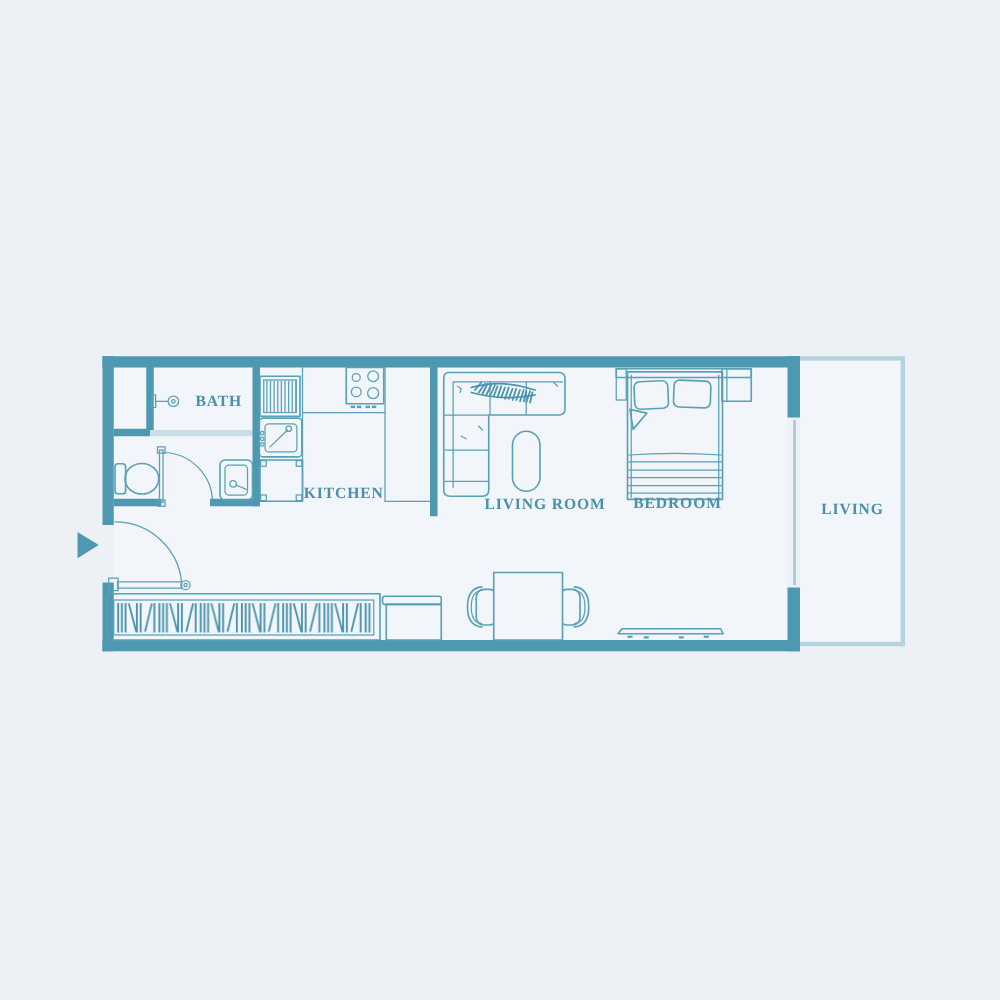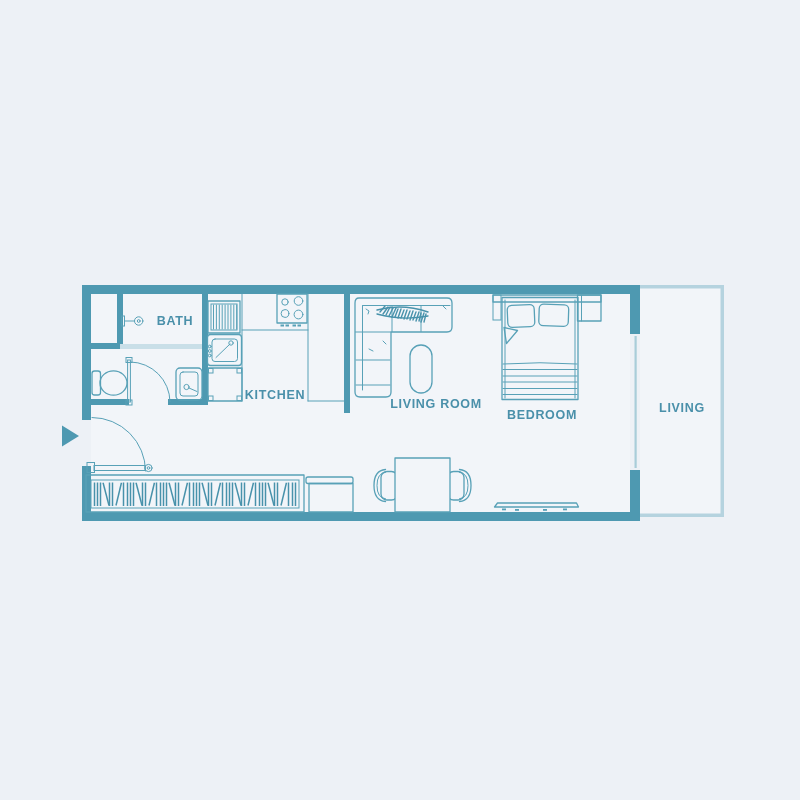--- a/index.html
+++ b/index.html
@@ -1,17 +1,17 @@
 <!DOCTYPE html>
 <html style="--bg: #edf1f6; --floor: #f2f5f9; --wall: #4e99b1; --line: #58a1b7; --line-strong: #4892ab; --pale-wall: #c9dfe8; --window-line: #a9cdd9; --balcony-border: #b5d3df; --label: #4a90aa;"><head>
 <meta charset="utf-8">
 <style>
   html,body{margin:0;padding:0;background:var(--bg,#edf1f6);}
   .stage{position:relative;width:792px;height:800px;background:var(--bg,#edf1f6);
-         font-family:Liberation Sans, sans-serif;overflow:hidden;}
+         font-family:Liberation Serif, serif;overflow:hidden;}
   svg{position:absolute;left:0;top:0;}
   .wall{fill:var(--wall,#4e99b1);}
   .flo{fill:var(--floor,#f2f5f9);}
   .pale{fill:var(--pale-wall,#c9dfe8);}
   .win{fill:var(--window-line,#a9cdd9);}
   .balc{fill:var(--balcony-border,#b5d3df);}
   .ln{fill:none;stroke:var(--line,#58a1b7);stroke-width:1.3;stroke-linecap:round;stroke-linejoin:round;}
   .lnt{fill:none;stroke:var(--line,#58a1b7);stroke-width:1;stroke-linecap:round;}
   .lns{fill:none;stroke:var(--line-strong,#4892ab);stroke-width:1.4;stroke-linecap:round;}
   .fl{fill:var(--line,#58a1b7);stroke:none;}
@@ -234,15 +234,15 @@
           <rect x="515" y="509" width="4" height="1.8"></rect>
       <rect x="543" y="509" width="4" height="1.8"></rect>
           <rect x="563" y="508.5" width="4" height="1.8"></rect>
     </g>
   </g>
 </svg>
 
 <div class="room-label" style="left:175px;top:321px">BATH</div>
 <div class="room-label" style="left:275px;top:395px">KITCHEN</div>
 <div class="room-label" style="left:436px;top:404px">LIVING ROOM</div>
-<div class="room-label" style="left:542px;top:415px">BEDROOM</div>
+<div class="room-label" style="left:542px;top:403px">BEDROOM</div>
 <div class="room-label" style="left:682px;top:408px">LIVING</div>
 </div>
 
 </body></html>

